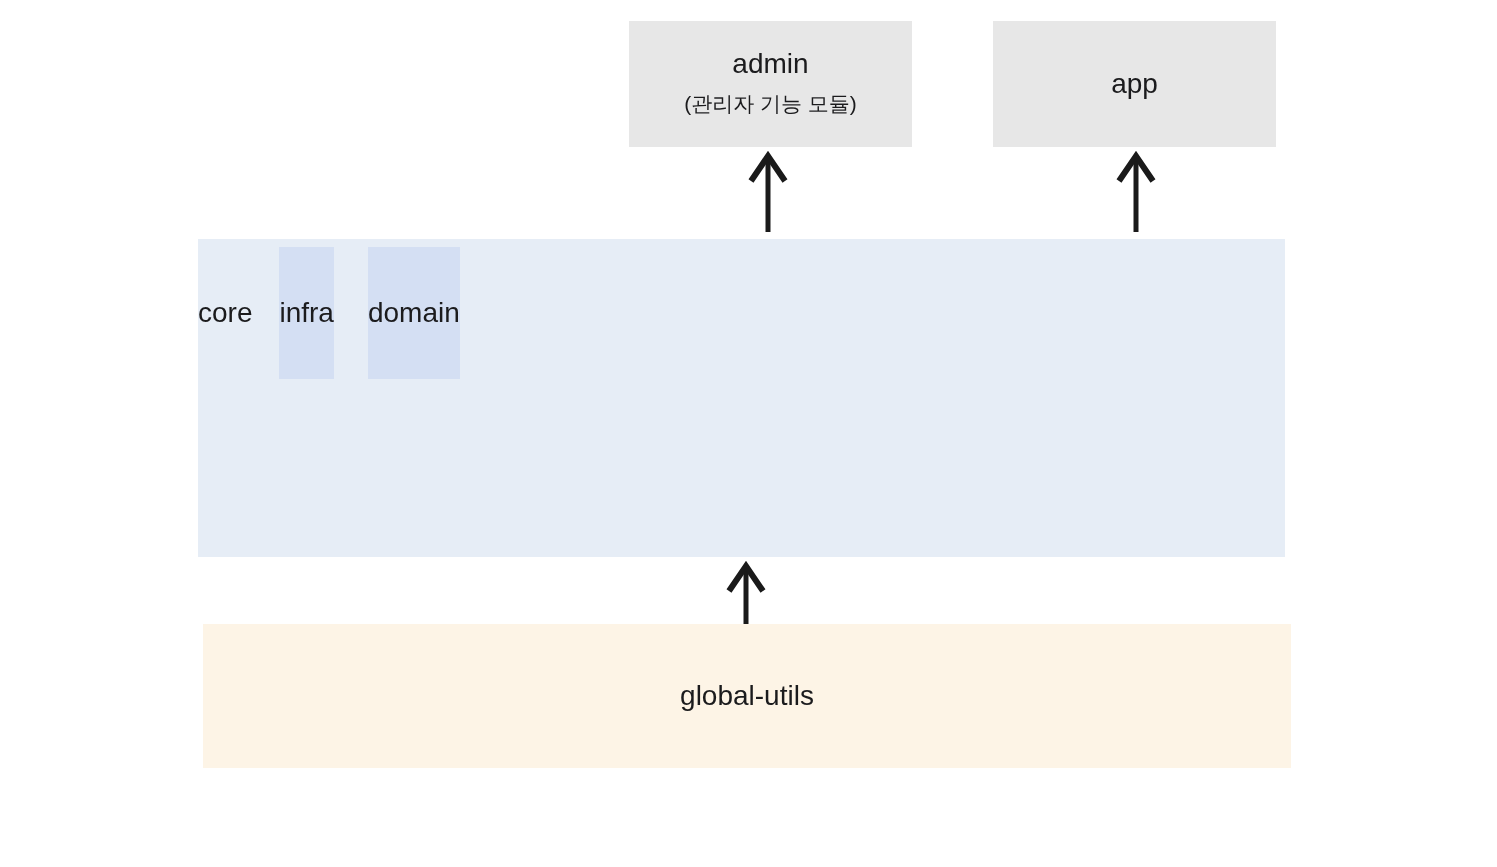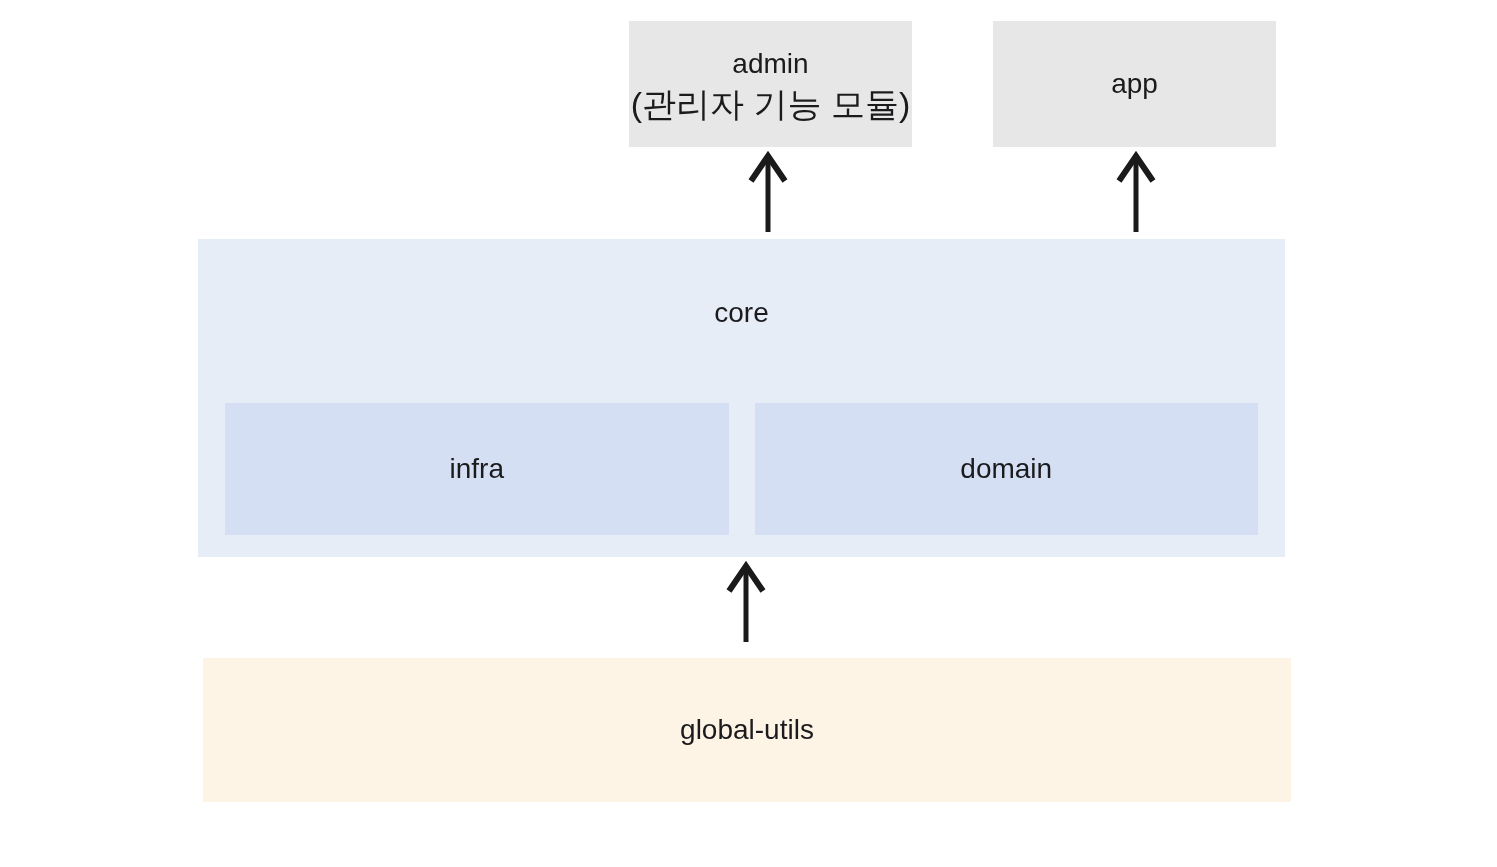--- a/index.html
+++ b/index.html
@@ -31,68 +31,67 @@
     justify-content:center;
     text-align:center;
   }
   .node-name{
     font-size:28px;
     line-height:40px;
     font-weight:400;
     white-space:nowrap;
   }
   .node-desc{
-    font-size:34px;
+    font-size:21px;
     line-height:40px;
     font-weight:400;
     white-space:nowrap;
   }
   .box-admin{
     left:629px; top:21px; width:283px; height:126px;
     background:var(--top-box-bg);
   }
   .box-app{
     left:993px; top:21px; width:283px; height:126px;
     background:var(--top-box-bg);
   }
   .box-core{
     position:absolute;
     left:198px; top:239px; width:1087px; height:318px;
     background:var(--core-bg);
     box-sizing:border-box;
     display:flex;
-    flex-direction:column;
   }
   .core-header{
     height:147px;
     display:flex;
     flex-direction:column;
     align-items:center;
     justify-content:center;
     text-align:center;
   }
   .core-row{
     display:flex;
-    gap:26px;
-    padding:17px 27px;
+    gap:34px;
+    padding:8px 27px;
     height:103px;
   }
   .inner-box{
     position:static;
     flex:1;
     height:132px;
     background:var(--inner-bg);
     display:flex;
     flex-direction:column;
     align-items:center;
     justify-content:center;
     text-align:center;
   }
   .box-utils{
-    left:203px; top:658px; width:1088px; height:144px;
+    left:203px; top:624px; width:1088px; height:144px;
     background:var(--utils-bg);
   }
   .arrow{
     position:absolute;
     width:44px;
     height:84px;
   }
   .arrow line, .arrow polyline{
     stroke:var(--arrow);
     fill:none;

